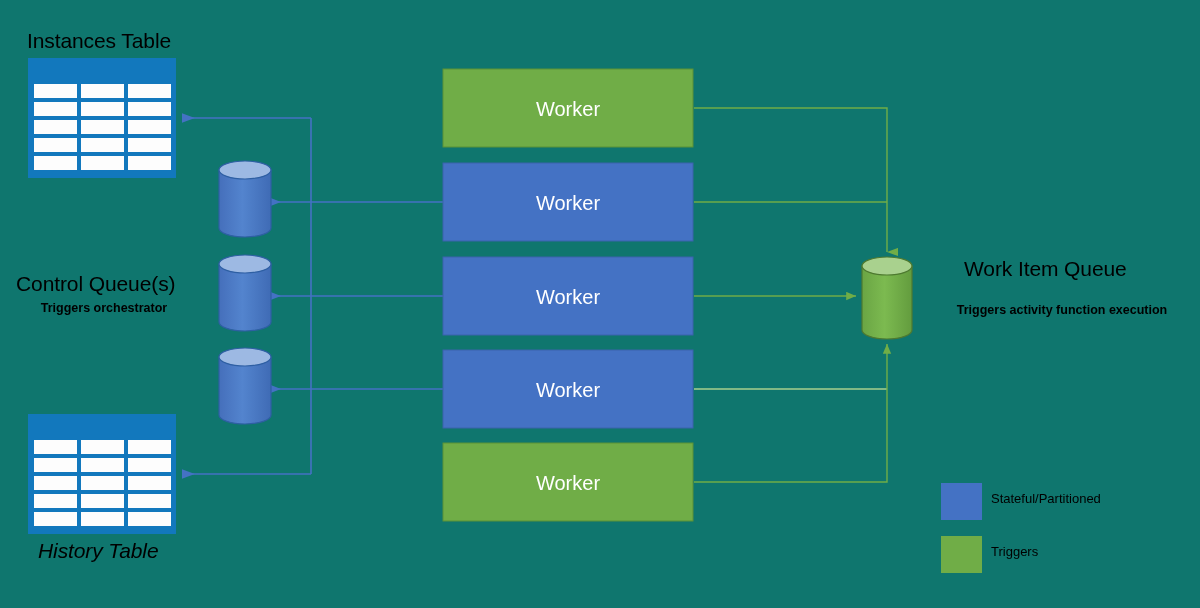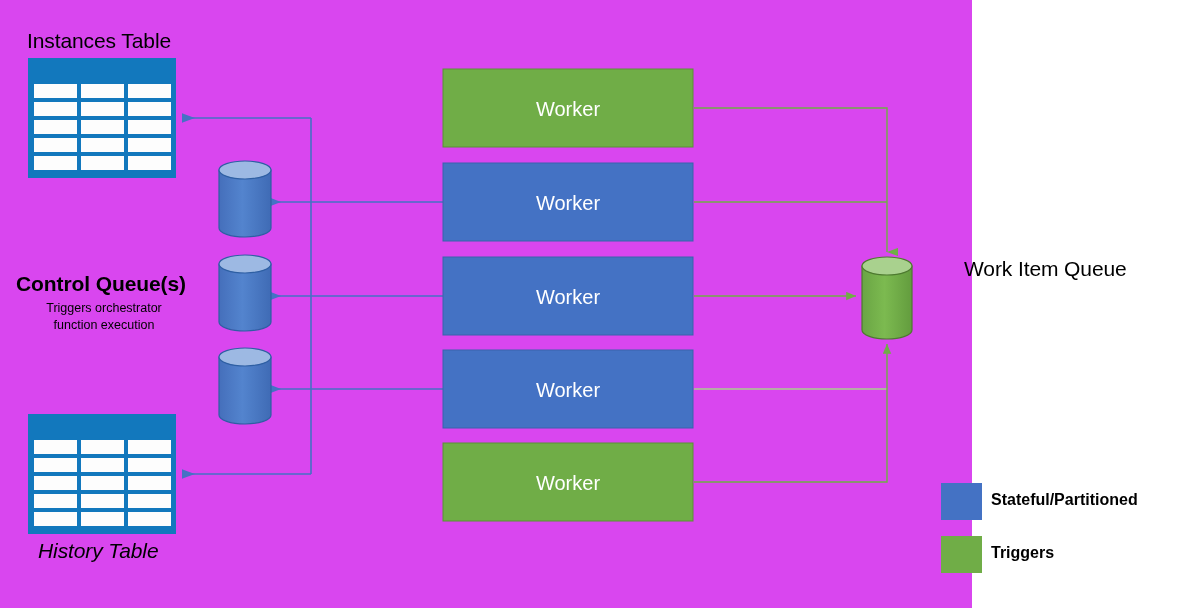--- a/index.html
+++ b/index.html
@@ -9,23 +9,23 @@
     background: #ffffff;
   }
   body {
     font-family: "Liberation Sans", sans-serif;
     width: 1200px;
     height: 608px;
     overflow: hidden;
   }
   #diagram-root {
     position: relative;
-    width: 972px;
+    width: 1200px;
     height: 608px;
-    background: #d946ef;
+    background: #0f766e;
   }
   #diagram-svg {
     position: absolute;
     left: 0;
     top: 0;
     width: 1200px;
     height: 608px;
   }
   .lbl {
     position: absolute;
@@ -33,27 +33,27 @@
     white-space: nowrap;
     font-family: "Liberation Sans", sans-serif;
   }
   .lbl-title {
     font-size: 21px;
     font-weight: 400;
     letter-spacing: -0.1px;
   }
   .lbl-sub {
     font-size: 12.5px;
-    font-weight: 400;
+    font-weight: 700;
     line-height: 17px;
     text-align: center;
   }
   .lbl-legend {
-    font-size: 16px;
-    font-weight: 700;
+    font-size: 13px;
+    font-weight: 400;
     text-align: center;
   }
   .worker-label {
     position: absolute;
     color: #ffffff;
     font-size: 20px;
     font-family: "Liberation Sans", sans-serif;
     text-align: center;
     width: 250px;
     white-space: nowrap;
@@ -182,29 +182,29 @@
     <rect x="443" y="443" width="250" height="78" fill="#70AD47" stroke="#5A9137" stroke-width="1"></rect>
 
     <rect x="941" y="483" width="41" height="37" fill="#4472C4"></rect>
     <rect x="941" y="536" width="41" height="37" fill="#70AD47"></rect>
   </svg>
 
   <div class="lbl lbl-title" style="left:27px; top:29px;">Instances Table</div>
 
   <div class="lbl lbl-title" style="left:38px; top:539px;font-style:italic;">History Table</div>
 
-  <div class="lbl lbl-title" style="left:16px; top:272px;font-weight:bold;">Control Queue(s)</div>
+  <div class="lbl lbl-title" style="left:16px; top:272px;">Control Queue(s)</div>
 
   <div class="lbl lbl-sub" style="left:16px; top:300px; width:176px;">
     <div>Triggers orchestrator</div>
-    <div>function execution</div>
   </div>
 
   <div class="lbl lbl-title" style="left:964px; top:257px;">Work Item Queue</div>
 
+  <div class="lbl lbl-sub" style="left:944px; top:302px; width:236px;">Triggers activity function execution</div>
 
   <div class="worker-label" style="left:443px; top:98px;">Worker</div>
   <div class="worker-label" style="left:443px; top:192px;">Worker</div>
   <div class="worker-label" style="left:443px; top:286px;">Worker</div>
   <div class="worker-label" style="left:443px; top:379px;">Worker</div>
   <div class="worker-label" style="left:443px; top:472px;">Worker</div>
 
   <div class="lbl lbl-legend" style="left:991px; top:491px;">Stateful/Partitioned</div>
   <div class="lbl lbl-legend" style="left:991px; top:544px;">Triggers</div>
 

